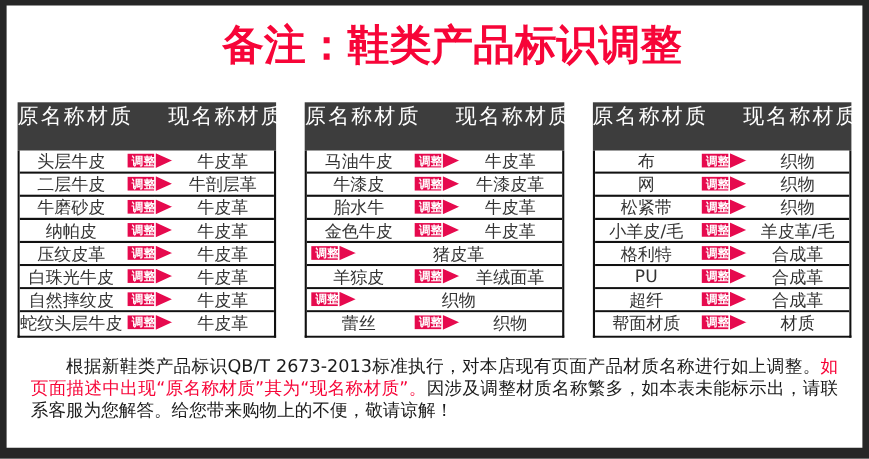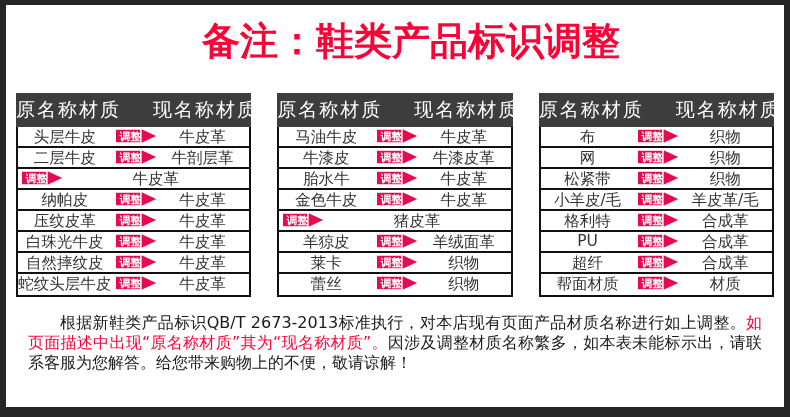--- a/index.html
+++ b/index.html
@@ -32,23 +32,23 @@
   }
   .tables {
     display: flex;
     gap: 26px;
     padding: 0 10px;
     margin-top: 28px;
   }
   .mat-table { flex: 1; min-width: 0; }
   .table-header {
     background: var(--header-bg);
-    height: 34px;
+    height: 44px;
     display: flex;
-    align-items: center;
+    align-items: flex-start;
     color: #fff;
     font-size: 19px;
     gap: 16px;
   }
   .hcell {
     flex: 1;
     display: flex;
     align-items: center;
     justify-content: center;
     letter-spacing: 2px;
@@ -128,20 +128,21 @@
       <svg viewBox="0 0 46 18" aria-hidden="true">
         <rect x="0" y="2.5" width="30" height="13"></rect>
         <text class="badge-text" x="15" y="13">调整</text>
         <polygon points="26,0.8 44,9 26,17.2"></polygon>
       </svg>
     </div>
     <div class="new-name">牛剖层革</div>
   </div>
 
   <div class="trow">
+    <div class="old-name">牛磨砂皮</div>
     <div class="badge">
       <svg viewBox="0 0 46 18" aria-hidden="true">
         <rect x="0" y="2.5" width="30" height="13"></rect>
         <text class="badge-text" x="15" y="13">调整</text>
         <polygon points="26,0.8 44,9 26,17.2"></polygon>
       </svg>
     </div>
     <div class="new-name">牛皮革</div>
   </div>
 
@@ -279,21 +280,20 @@
       <svg viewBox="0 0 46 18" aria-hidden="true">
         <rect x="0" y="2.5" width="30" height="13"></rect>
         <text class="badge-text" x="15" y="13">调整</text>
         <polygon points="26,0.8 44,9 26,17.2"></polygon>
       </svg>
     </div>
     <div class="new-name">羊绒面革</div>
   </div>
 
   <div class="trow">
-    <div class="old-name">莱卡</div>
     <div class="badge">
       <svg viewBox="0 0 46 18" aria-hidden="true">
         <rect x="0" y="2.5" width="30" height="13"></rect>
         <text class="badge-text" x="15" y="13">调整</text>
         <polygon points="26,0.8 44,9 26,17.2"></polygon>
       </svg>
     </div>
     <div class="new-name">织物</div>
   </div>
 

